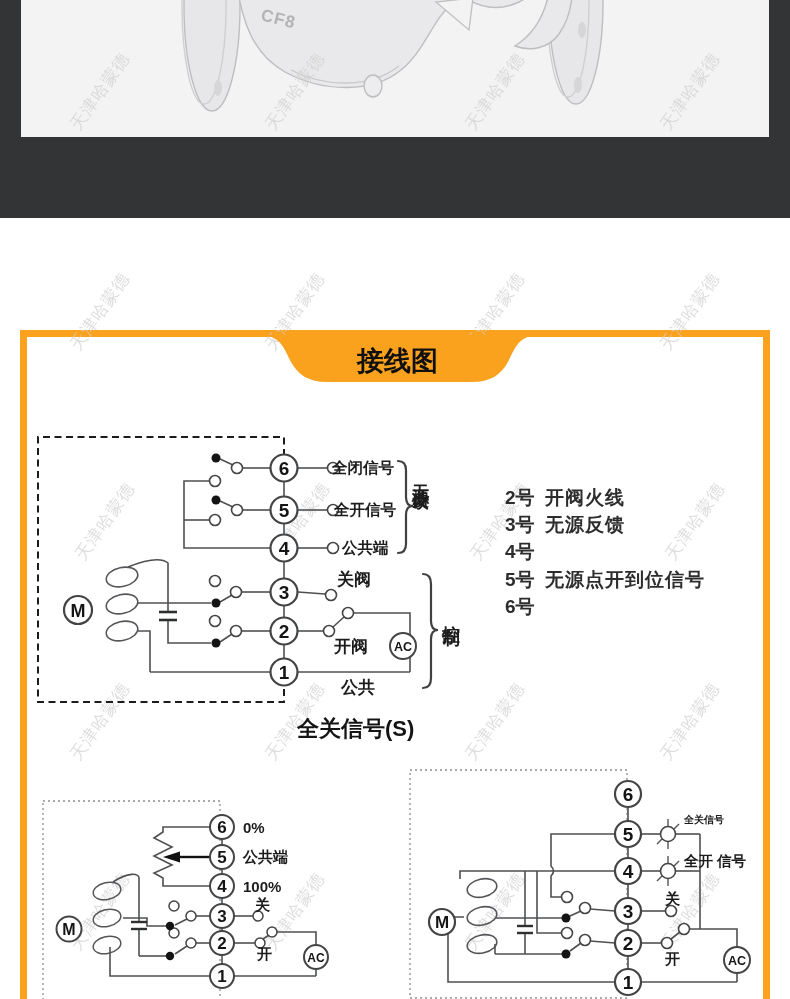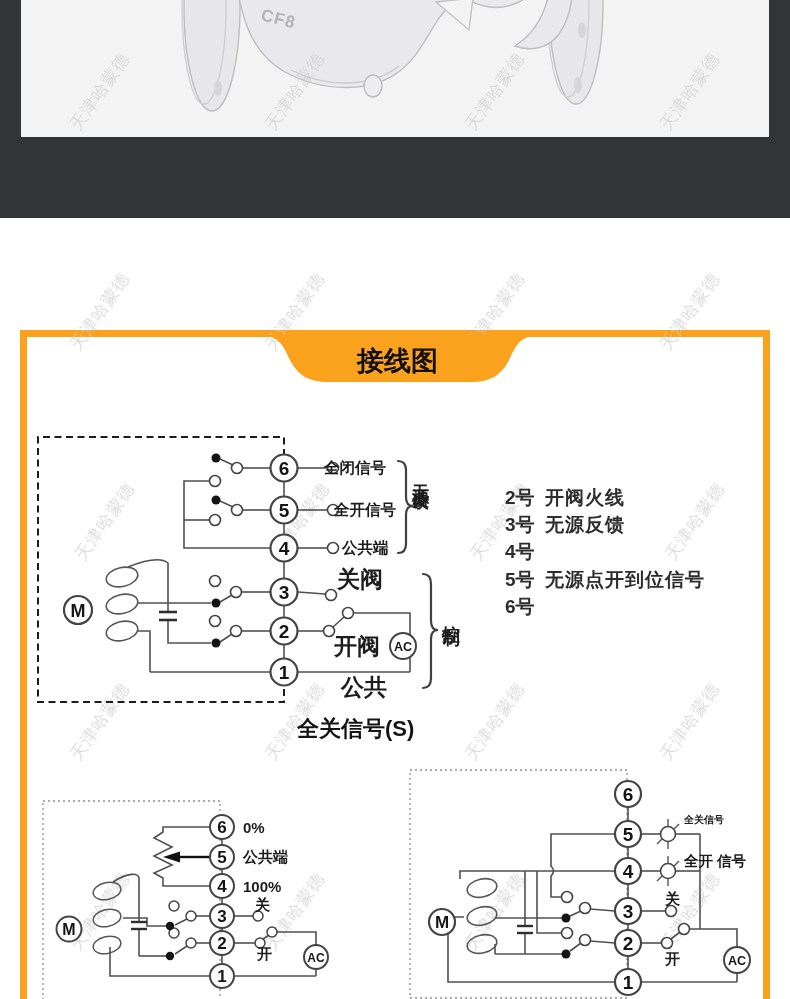--- a/index.html
+++ b/index.html
@@ -17,21 +17,21 @@
   .frame{position:absolute;left:20px;top:330px;width:750px;height:669px;box-sizing:border-box;
          background:#fff;border-top:7px solid #faa21e;border-left:7px solid #faa21e;border-right:7px solid #faa21e;z-index:2;}
   .banner-svg{position:absolute;left:20px;top:335px;width:750px;height:50px;z-index:4;}
   .banner-title{position:absolute;left:325px;top:343px;width:145px;text-align:center;font-size:27px;
                 font-weight:bold;color:#101010;z-index:5;}
   
   .diagram-svg{position:absolute;left:0;top:0;width:790px;height:999px;z-index:4;}
   
   .lbl{position:absolute;z-index:5;font-weight:bold;color:#1c1c1c;white-space:nowrap;transform:translateY(-50%);}
   .lbl-m{font-size:15.5px;}
-  .lbl-b{font-size:23px;}
+  .lbl-b{font-size:17px;}
   .lbl-s{font-size:15px;}
   .vert{position:absolute;z-index:5;font-weight:bold;color:#1c1c1c;writing-mode:vertical-rl;
         text-orientation:upright;letter-spacing:3px;}
   .caption{position:absolute;z-index:5;font-size:22px;font-weight:bold;color:#141414;transform:translateY(-50%);}
   
   .legend{position:absolute;left:505px;top:484px;z-index:5;}
   .legend-row{display:flex;height:27.3px;align-items:center;font-size:19px;font-weight:bold;color:#2d2d2d;}
   .legend-num{width:40px;}
   .legend-desc{letter-spacing:1px;}
 </style>
@@ -330,21 +330,21 @@
         <text x="628" y="878">4</text>
         <text x="628" y="918">3</text>
         <text x="628" y="950">2</text>
         <text x="628" y="989">1</text>
       </g>
       <text x="442" y="928" font-size="17" font-weight="bold" fill="#141414" text-anchor="middle">M</text>
       <text x="737" y="965" font-size="12.5" font-weight="bold" fill="#141414" text-anchor="middle">AC</text>
     </g>
   </svg>
 
-  <div class="lbl lbl-m" style="left:324px;top:468px">全闭信号</div>
+  <div class="lbl lbl-m" style="left:332px;top:468px">全闭信号</div>
   <div class="lbl lbl-m" style="left:334px;top:510px">全开信号</div>
   <div class="lbl lbl-m" style="left:342px;top:548px">公共端</div>
   <div class="lbl lbl-b" style="left:337px;top:579px">关阀</div>
   <div class="lbl lbl-b" style="left:334px;top:646px">开阀</div>
   <div class="lbl lbl-b" style="left:341px;top:687px">公共</div>
   <div class="vert" style="left:409px;top:471px;font-size:17px">无源反馈</div>
   <div class="vert" style="left:439px;top:610px;font-size:18px">控制</div>
   <div class="caption" style="left:297px;top:729px">全关信号(S)</div>
 
   <div class="legend">

